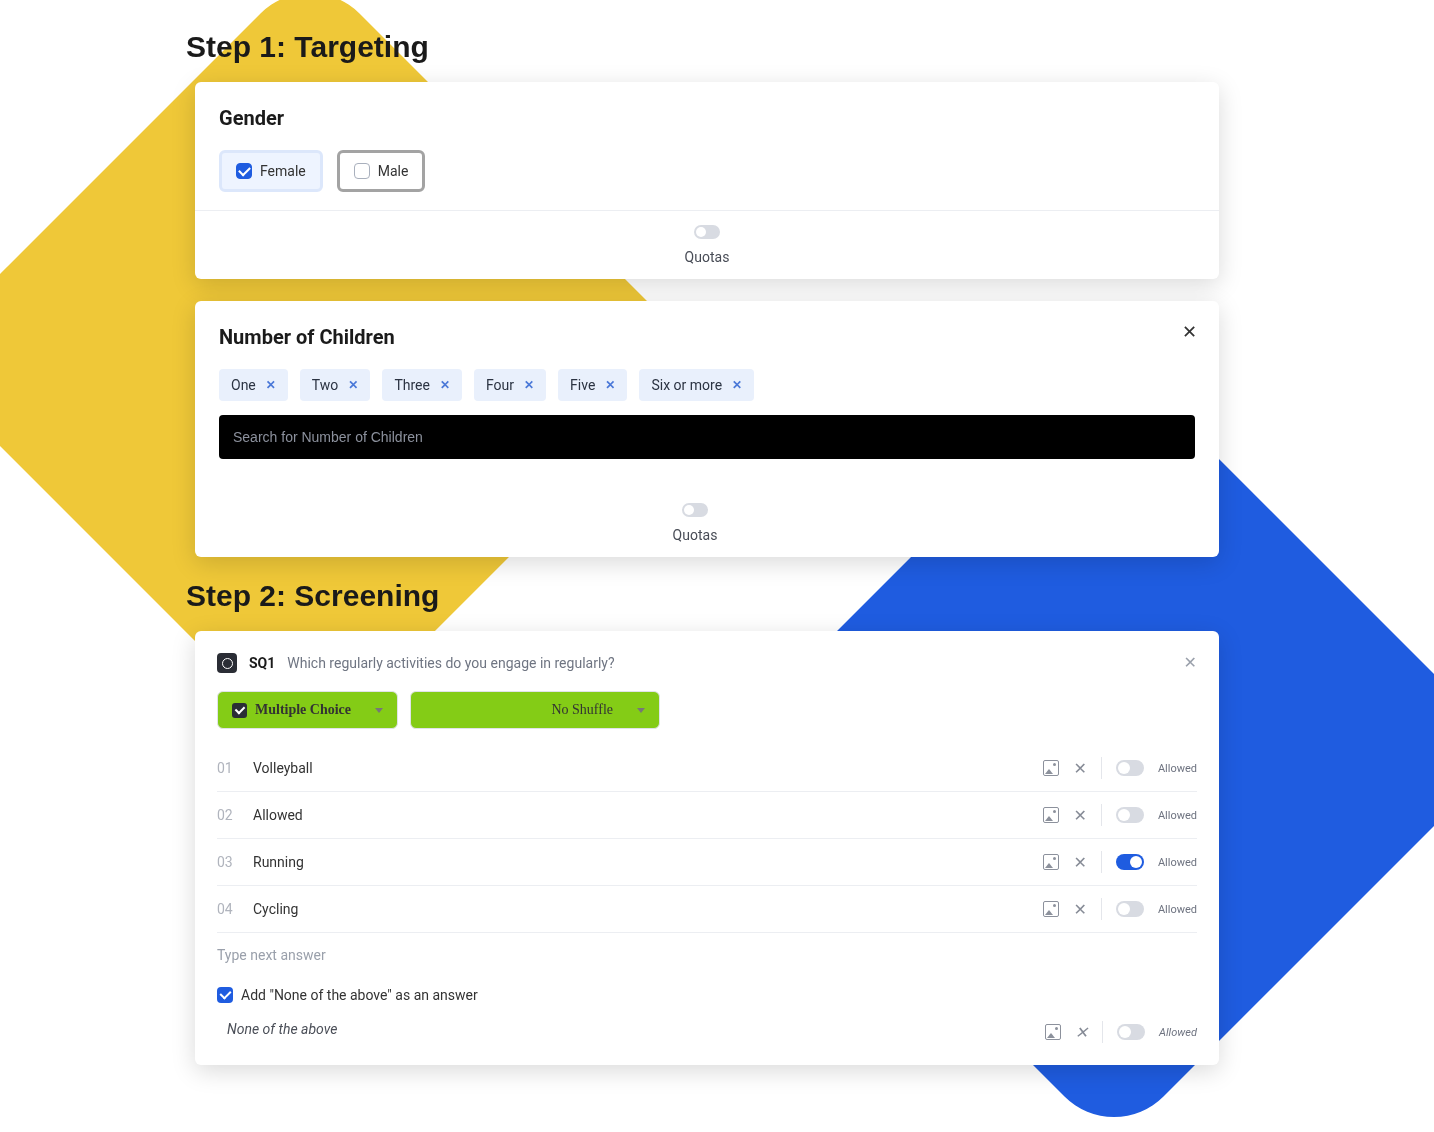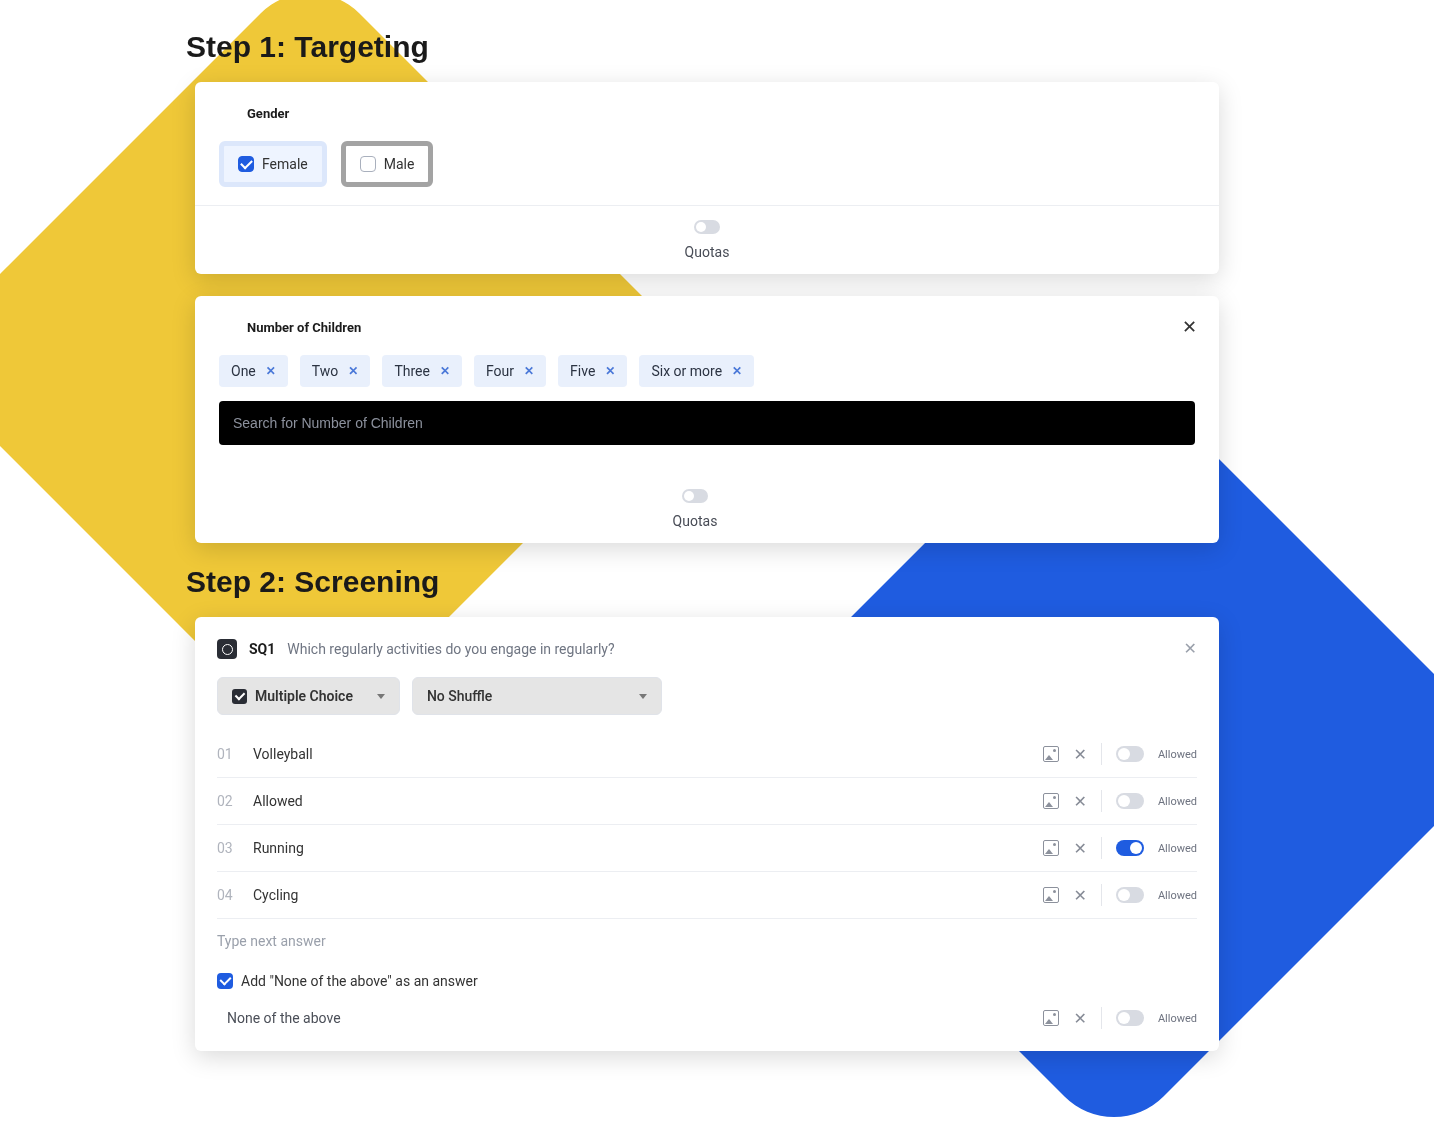--- a/index.html
+++ b/index.html
@@ -51,41 +51,40 @@
     background: #fff;
     border-radius: 6px;
     box-shadow: 0 6px 24px rgba(0,0,0,0.15);
     margin-left: 195px;
     margin-right: 215px;
     position: relative;
     margin-bottom: 22px;
   }
   .card-inner { padding: 24px 24px 18px 24px; }
   .card-title {
-    font-size: 13px;
+    font-size: 20px;
     font-weight: 700;
     color: #1b1b1b;
     margin-bottom: 20px;
-    margin-left: 28px;
   }
   .card-close {
     position: absolute;
     top: 22px;
     right: 22px;
     cursor: pointer;
     color: #333;
     font-size: 18px;
     line-height: 1;
   }
   .checkbox-row { display: flex; gap: 14px; }
   .check-option {
     display: inline-flex;
     align-items: center;
     gap: 8px;
-    border: 5px solid #a3a3a3;
+    border: 3px solid #a3a3a3;
     border-radius: 6px;
     padding: 10px 14px;
     font-size: 14px;
     color: #333;
     cursor: pointer;
     background: #fff;
   }
   .check-option.selected {
     background: #eef4ff;
     border-color: #dce7fb;
@@ -211,25 +210,26 @@
   }
   .selects-row { display: flex; gap: 12px; margin-bottom: 16px; }
   .sel {
     border: 1px solid #e0e3e9;
     border-radius: 6px;
     padding: 10px 14px;
     display: flex;
     align-items: center;
     justify-content: space-between;
     cursor: pointer;
-    background: #e5e5e5;
+    background: #84cc16;
     gap: 24px;
+    font-family: Liberation Serif, serif;
   }
   .sel-mc { min-width: 170px; }
-  .sel-sh { min-width: 250px; }
+  .sel-sh { min-width: 250px; justify-content: flex-end; }
   .sel-label { display: flex; align-items: center; gap: 8px; font-size: 14px; color: #333; font-weight: 600; }
   .sel-sh .sel-label { font-weight: 500; }
   .chev {
     width: 0; height: 0;
     border-left: 4px solid transparent;
     border-right: 4px solid transparent;
     border-top: 5px solid #777;
   }
   .chk-sm {
     width: 15px; height: 15px;
@@ -333,23 +333,24 @@
   }
   .chk-blue::after {
     content: '';
     width: 5px; height: 8px;
     border: solid #fff;
     border-width: 0 2px 2px 0;
     transform: rotate(45deg) translate(-1px,-1px);
   }
   .nota-row {
     display: flex;
-    align-items: center;
+    align-items: flex-start;
     padding: 10px 0 14px 10px;
     gap: 1px;
+    font-style: italic;
   }
   .nota-row .ans-text { color: #4b4f58; }
   .quotas-row.alt { border-top: none; padding-left: 0; }
 </style>
 </head>
 <body>
 
 <div class="bg-yellow"></div>
 <div class="bg-blue"></div>
 

